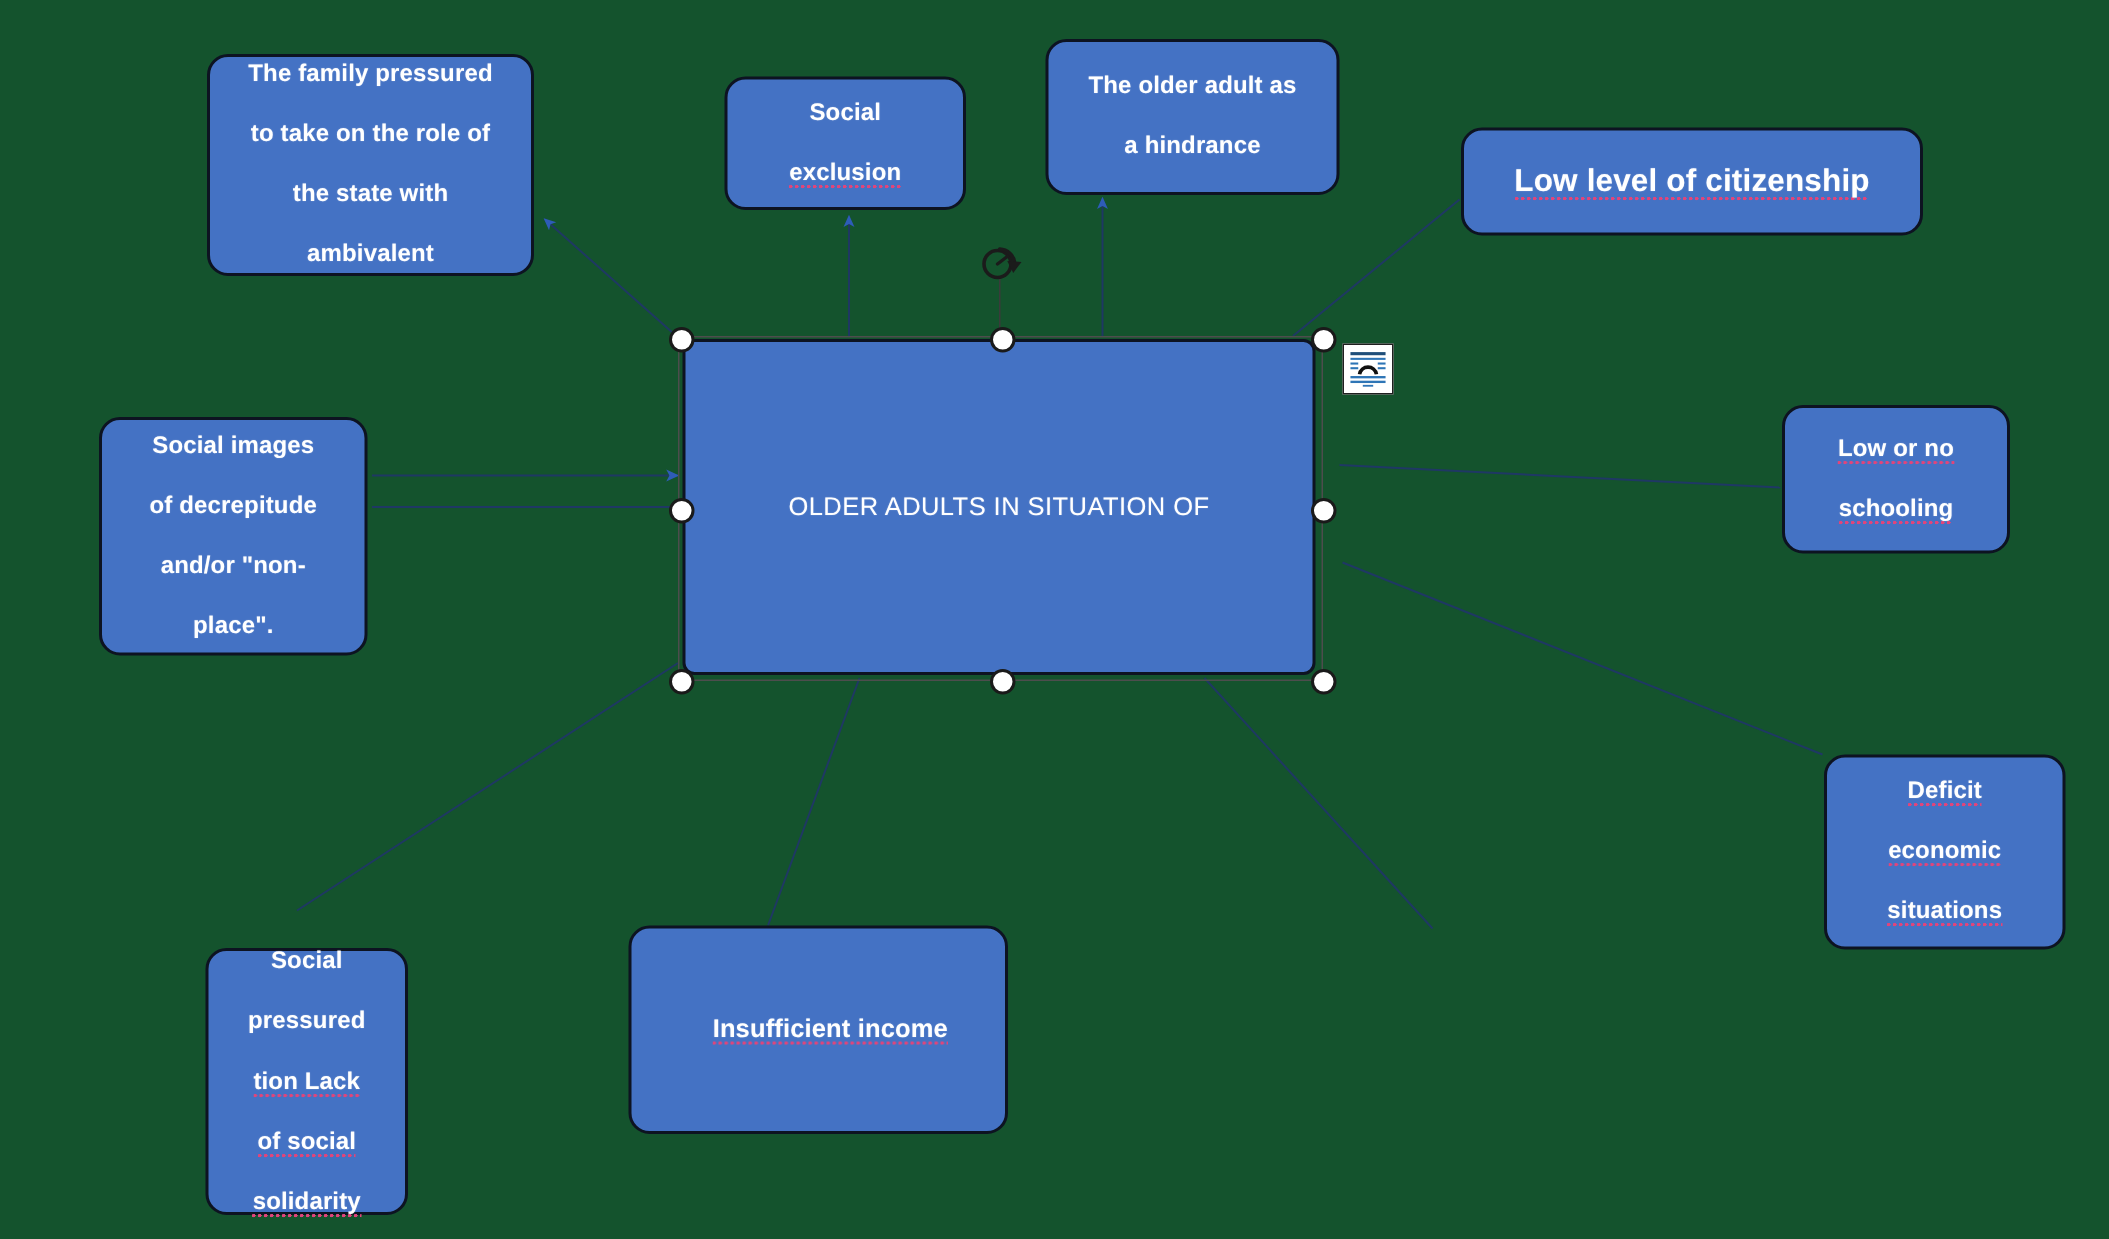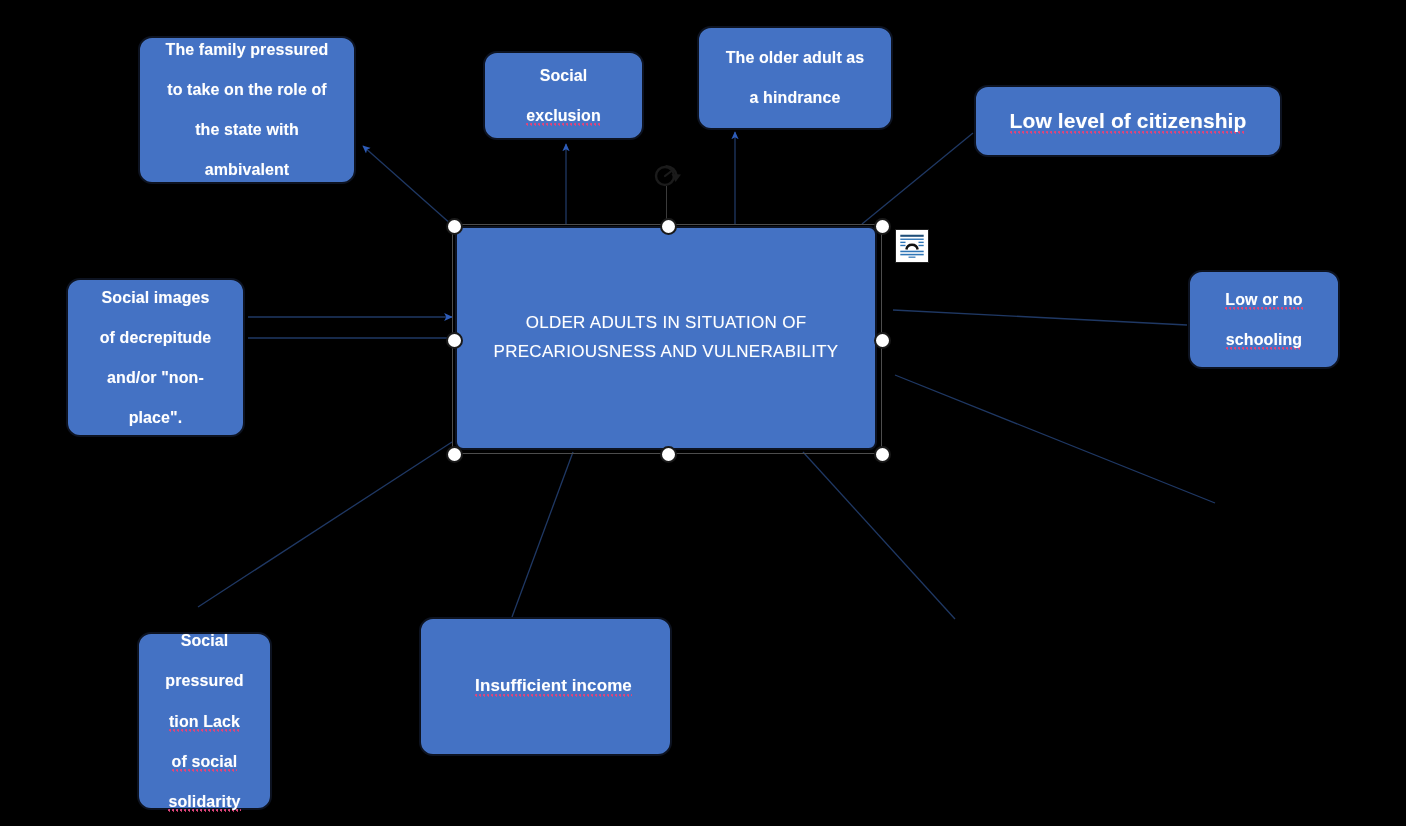--- a/index.html
+++ b/index.html
@@ -4,21 +4,21 @@
 <style>
   html, body {
     margin: 0;
     padding: 0;
     background: #ffffff;
   }
   #canvas {
     position: relative;
     width: 1406px;
     height: 826px;
-    background: #000000;
+    background: #14532d;
     overflow: hidden;
     font-family: "Liberation Sans", sans-serif;
   }
   svg.connectors {
     position: absolute;
     left: 0; top: 0;
     width: 1406px;
     height: 826px;
     pointer-events: none;
   }
@@ -169,20 +169,27 @@
 
   <div class="node" id="node-social-images" style="left:66px; top:278px; width:179px; height:159px; font-size:16px;">
     <div class="txt">
       <p>Social images</p>
       <p>of decrepitude</p>
       <p>and/or "non-</p>
       <p>place".</p>
     </div>
   </div>
 
+  <div class="node" id="node-deficit-economic" style="left:1216px; top:503px; width:161px; height:130px; font-size:16px;">
+    <div class="txt">
+      <p><span class="sp">Deficit</span></p>
+      <p><span class="sp">economic</span></p>
+      <p><span class="sp">situations</span></p>
+    </div>
+  </div>
 
   <div class="node" id="node-social-discrimination" style="left:137px; top:632px; width:135px; height:178px; font-size:16px;">
     <div class="txt">
       <p>Social</p>
       <p>pressured</p>
       <p style="margin-top:1.15em;"><span class="sp">tion Lack</span></p>
       <p><span class="sp">of social</span></p>
       <p><span class="sp">solidarity</span></p>
     </div>
   </div>
@@ -192,21 +199,20 @@
       <p><span class="sp">Insufficient income</span></p>
     </div>
   </div>
 
 
   <div class="selbox" style="left:452px; top:224px; width:428px; height:228px;"></div>
 
   <div class="node" id="center-node" style="left:455px; top:226px; width:422px; height:224px;">
     <div class="txt">
       <p>OLDER ADULTS IN SITUATION OF</p>
-      <p style="margin-top:0.25em;">PRECARIOUSNESS AND VULNERABILITY</p>
     </div>
   </div>
 
   <div id="rotate-stem" style="left:666px; top:186px; height:38px;"></div>
   <div id="rotate-handle" style="left:667px; top:176px;">
     <svg viewBox="0 0 30 30" width="30" height="30">
       <circle cx="13" cy="15" r="9" fill="none" stroke="#1b1b1b" stroke-width="2.4"></circle>
       <path d="M13 15 L21.5 8.5" fill="none" stroke="#1b1b1b" stroke-width="2.2" stroke-linecap="round"></path>
       <path d="M14.5 5.2 A10.5 10.5 0 0 1 24.5 14.5" fill="none" stroke="#1b1b1b" stroke-width="2.6" stroke-linecap="round"></path>
       <path d="M19.5 13 L29 13.6 L23.5 21 Z" fill="#1b1b1b"></path>

